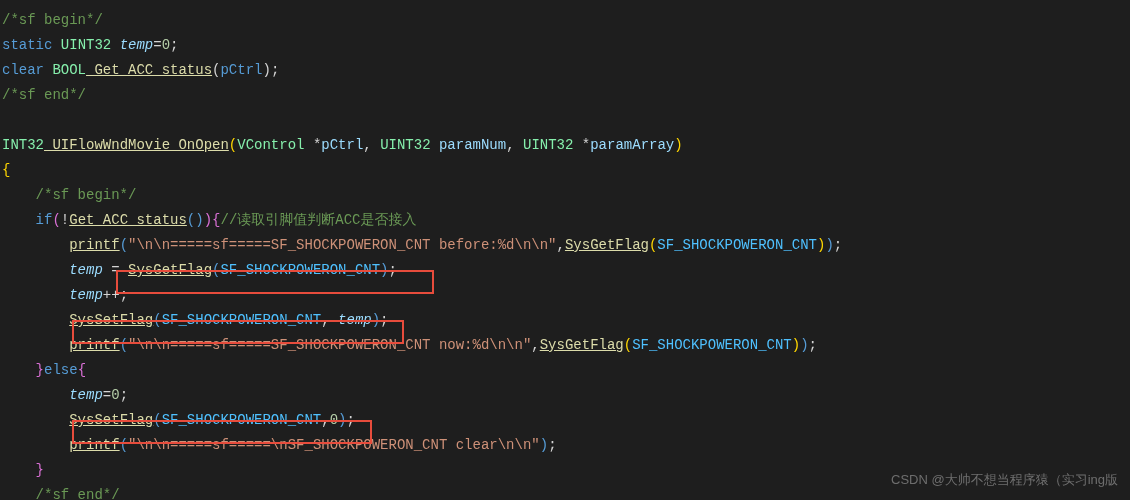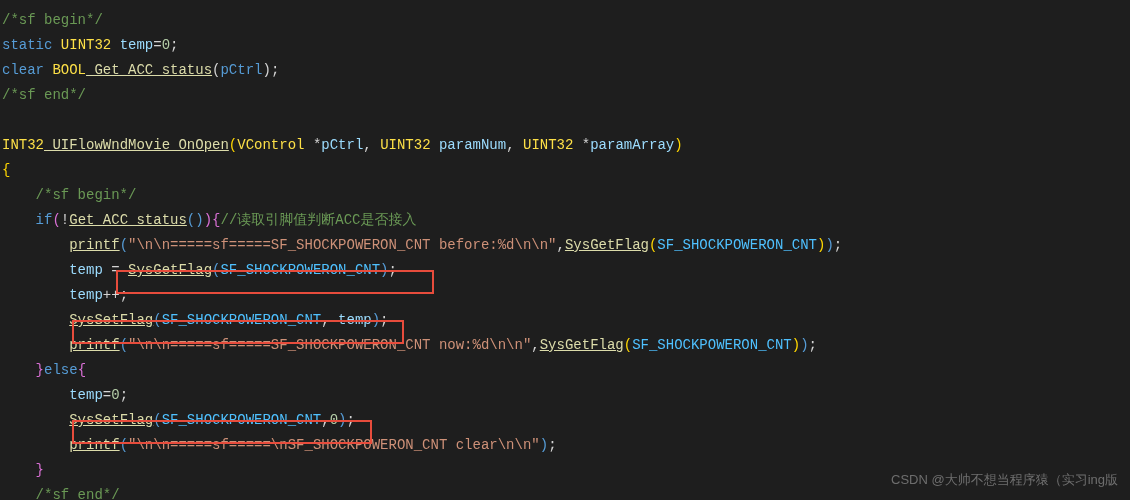--- a/index.html
+++ b/index.html
@@ -18,22 +18,22 @@
       overflow: hidden;
       position: relative;
       padding: 8px 0 0 2px;
     }
     .code-line {
       white-space: pre;
       height: 25px;
     }
     .comment { color: #6a9955; }
     .keyword { color: #569cd6; text-align: center; }
-    .type { color: #fde047; }
-    .variable { color: #9cdcfe; }
+    .type { color: #86efac; }
+    .variable { color: #9cdcfe; font-style: italic; }
     .function { color: #dcdcaa; text-decoration: underline; }
     .string { color: #ce9178; }
     .number { color: #b5cea8; }
     .paren { color: #d4d4d4; }
     .brace-yellow { color: #ffd700; }
     .brace-purple { color: #da70d6; }
     .brace-blue { color: #569cd6; }
     .operator { color: #d4d4d4; }
     .punct { color: #d4d4d4; }
     .constant { color: #4fc1ff; }

